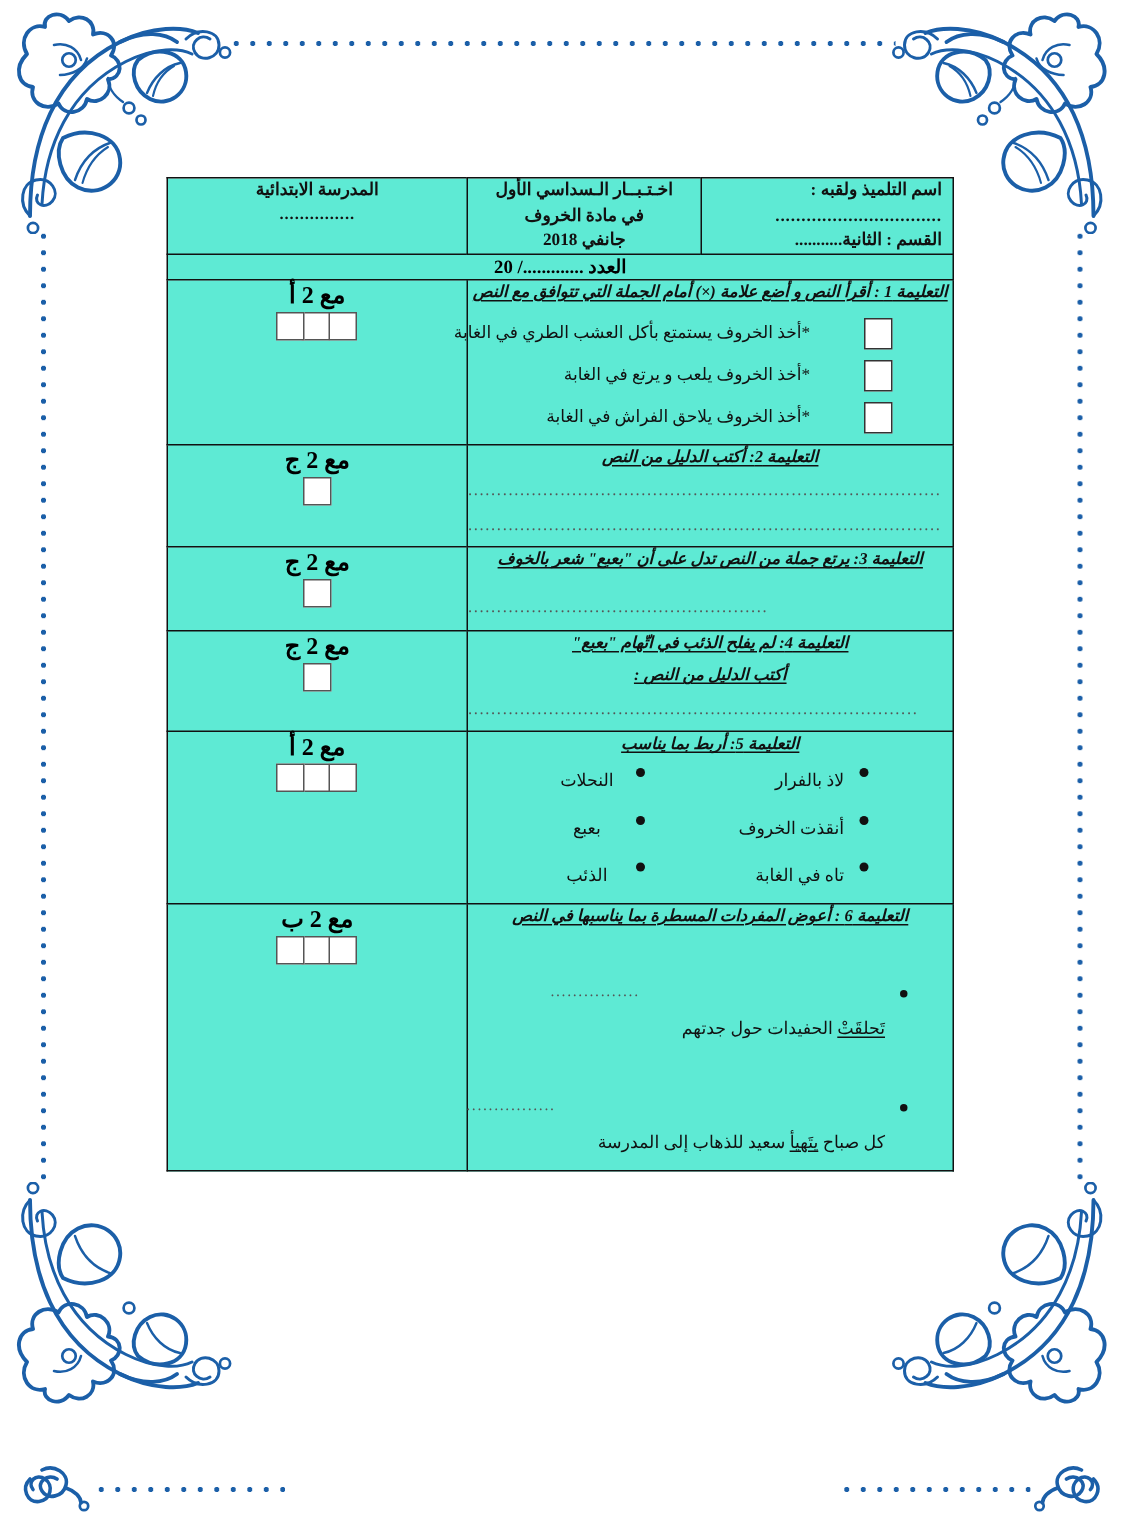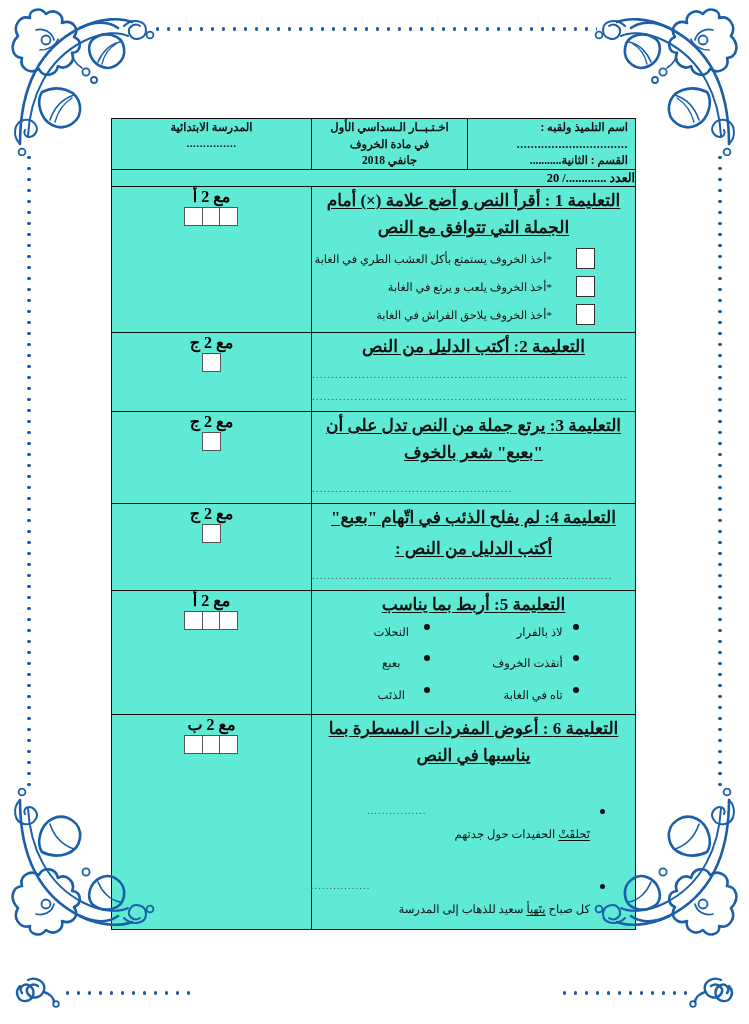--- a/index.html
+++ b/index.html
@@ -83,49 +83,50 @@
     font-size: 11.5px;
     line-height: 1.45;
     color: #111;
   }
   .hdr-cell.left  { text-align: right; padding-right: 7px; }
   .hdr-title      { letter-spacing: 0.4px; }
   .dots-fill      { letter-spacing: 0.6px; }
   .hdr-sub        { font-size: 11px; }
 
   .count-cell {
-    text-align: right;
+    text-align: center;
     padding: 5px 8px 6px 8px;
     font-weight: bold;
     font-size: 12.5px;
     direction: rtl;
   }
 
   
   .task-body {
     padding: 6px 8px 8px 8px;
     direction: rtl;
     font-size: 11.6px;
     color: #111;
     line-height: 1.6;
   }
   .task-title {
     font-weight: bold;
     text-decoration: underline;
     text-underline-offset: 2px;
     text-align: center;
-    font-size: 17px;
+    font-size: 11px;
     margin: 0 0 4px 0;
+    font-style: italic;
   }
 
   .opt-row {
     display: flex;
     align-items: center;
     justify-content: flex-start;
-    gap: 24px;
+    gap: 36px;
     margin: 7px 0 7px 0;
     padding-right: 40px;
   }
   .opt-text { font-size: 11.4px; white-space: nowrap; }
   .opt-box {
     width: 17px;
     height: 19px;
     border: 1.3px solid #333;
     flex: 0 0 auto;
     background: #fff;

